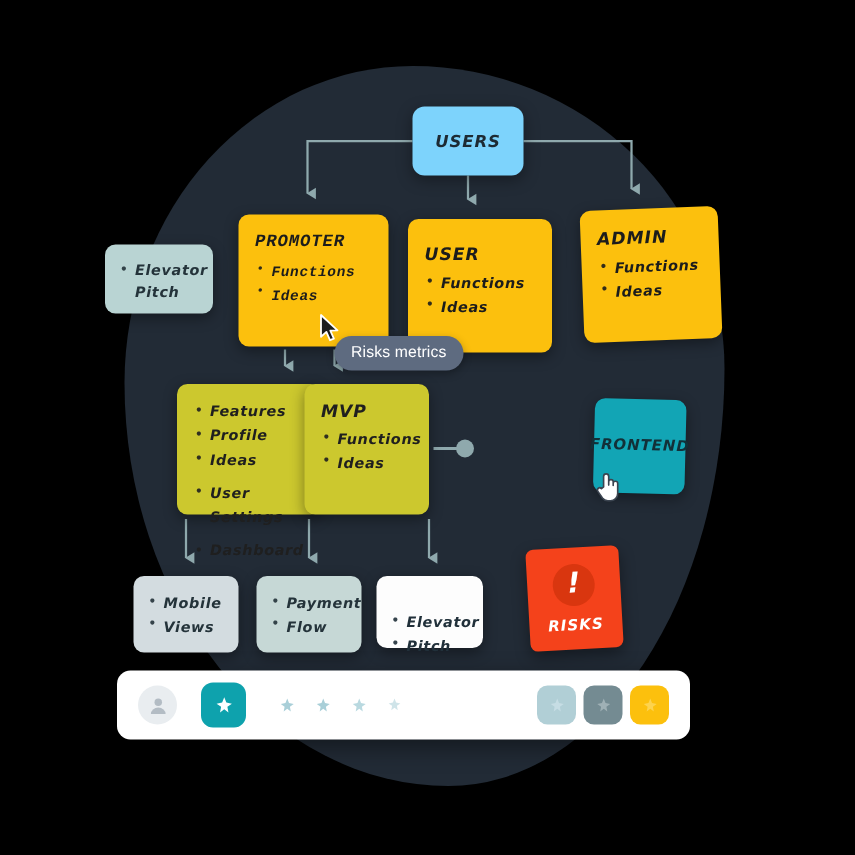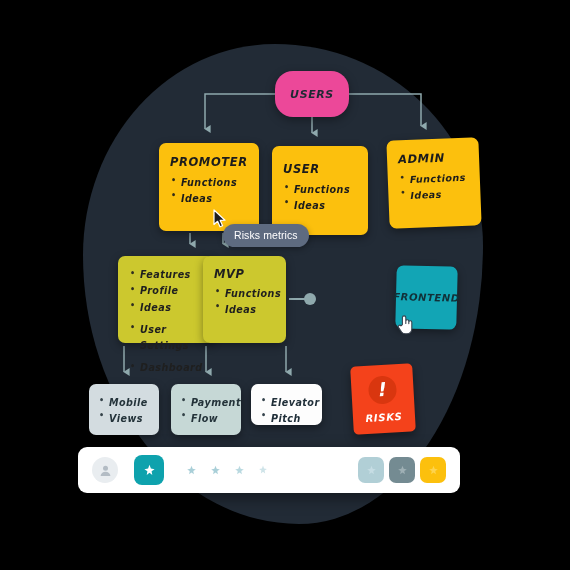--- a/index.html
+++ b/index.html
@@ -71,21 +71,21 @@
     left: 1px;
     top: -0.5px;
     font-size: 8px;
     opacity: .9;
   }
 
   
   .yellow { background: #fcc00d; color: #1c1c1c; }
   .yellow .title { margin-bottom: 6px; }
 
-  #card-promoter { left: 159px; top: 143px; width: 100px; height: 88px; padding: 12px 11px; }
+  #card-promoter { left: 159px; top: 143px; width: 100px; height: 88px; padding: 12px 11px; font-family: Liberation Mono, monospace; }
   #card-user     { left: 272px; top: 146px; width: 96px;  height: 89px; padding: 16px 11px; }
   #card-admin    { left: 388px; top: 139px; width: 92px;  height: 88px; padding: 12px 11px;
                    transform: rotate(-2.2deg); }
 
   
   .olive { background: #ccc82e; color: #1f1f1f; }
   #card-features { left: 118px; top: 256px; width: 96px; height: 87px; padding: 11px 11px; }
   #card-mvp      { left: 203px; top: 256px; width: 83px; height: 87px; padding: 11px 11px; }
   #card-features li { line-height: 1.70; }
   #card-features li.gap { margin-top: 6px; }
@@ -104,21 +104,21 @@
   .pale-a { background: #b9d4d3; color: #24333a; }
   .pale-b { background: #c6d8d6; color: #24333a; }
   .pale-c { background: #d3dce0; color: #24333a; }
   .white  { background: #fdfdfd; color: #21303a; }
 
   #card-elevator-left { left: 70px; top: 163px; width: 72px; height: 46px; padding: 11px 9px; }
   #card-elevator-left li { line-height: 1.55; }
 
   #card-mobile   { left: 89px;  top: 384px; width: 70px; height: 51px; padding: 11px 9px; }
   #card-payment  { left: 171px; top: 384px; width: 70px; height: 51px; padding: 11px 9px; }
-  #card-elev-bot { left: 251px; top: 384px; width: 71px; height: 41px; padding: 11px 9px; }
+  #card-elev-bot { left: 251px; top: 384px; width: 71px; height: 41px; padding: 24px 9px; }
   #card-mobile li, #card-payment li, #card-elev-bot li { line-height: 1.62; }
 
   
   #card-risks {
     position: absolute;
     left: 352px; top: 365px; width: 62px; height: 68px;
     background: #f4421b;
     border-radius: 5px;
     transform: rotate(-3.2deg);
     display: flex; flex-direction: column;
@@ -135,21 +135,21 @@
   #card-risks .risk-label {
     margin-top: 8px; color: #ffffff; font-size: 10px;
     font-weight: 700; letter-spacing: 0.7px;
     text-transform: uppercase; font-style: italic;
   }
 
   
   #card-users {
     position: absolute;
     left: 275px; top: 71px; width: 74px; height: 46px;
-    background: #ec4899; border-radius: 18px;
+    background: #7dd3fc; border-radius: 8px;
     display: flex; align-items: center; justify-content: center;
     color: #1d2a33;
     box-shadow: 0 3px 10px rgba(0,0,0,0.35);
   }
   #card-users .title { font-size: 11px; }
 
   
   #tooltip {
     position: absolute;
     left: 223px; top: 224px;
@@ -259,20 +259,25 @@
   </div>
 
   <div id="card-admin" class="card yellow">
     <div class="title">Admin</div>
     <ul>
       <li>Functions</li>
       <li>Ideas</li>
     </ul>
   </div>
 
+  <div id="card-elevator-left" class="card pale-a">
+    <ul>
+      <li>Elevator Pitch</li>
+    </ul>
+  </div>
 
   <div id="card-features" class="card olive">
     <ul>
       <li>Features</li>
       <li>Profile</li>
       <li>Ideas</li>
       <li class="gap">User Settings</li>
       <li class="gap">Dashboard</li>
     </ul>
   </div>

